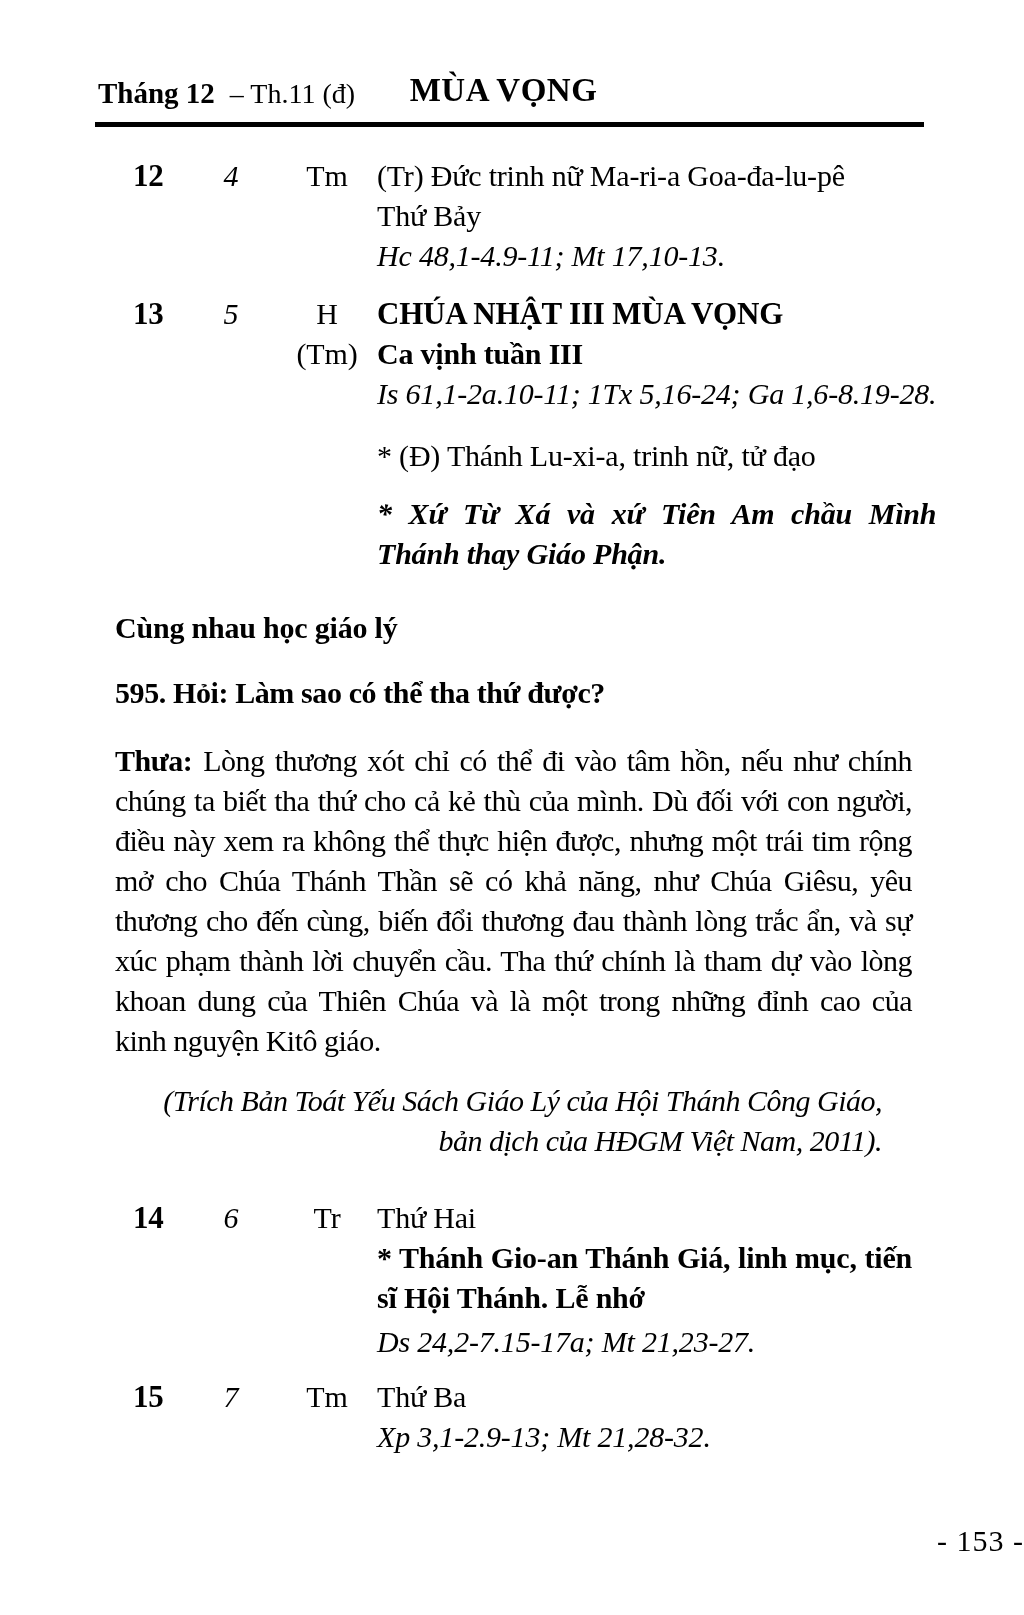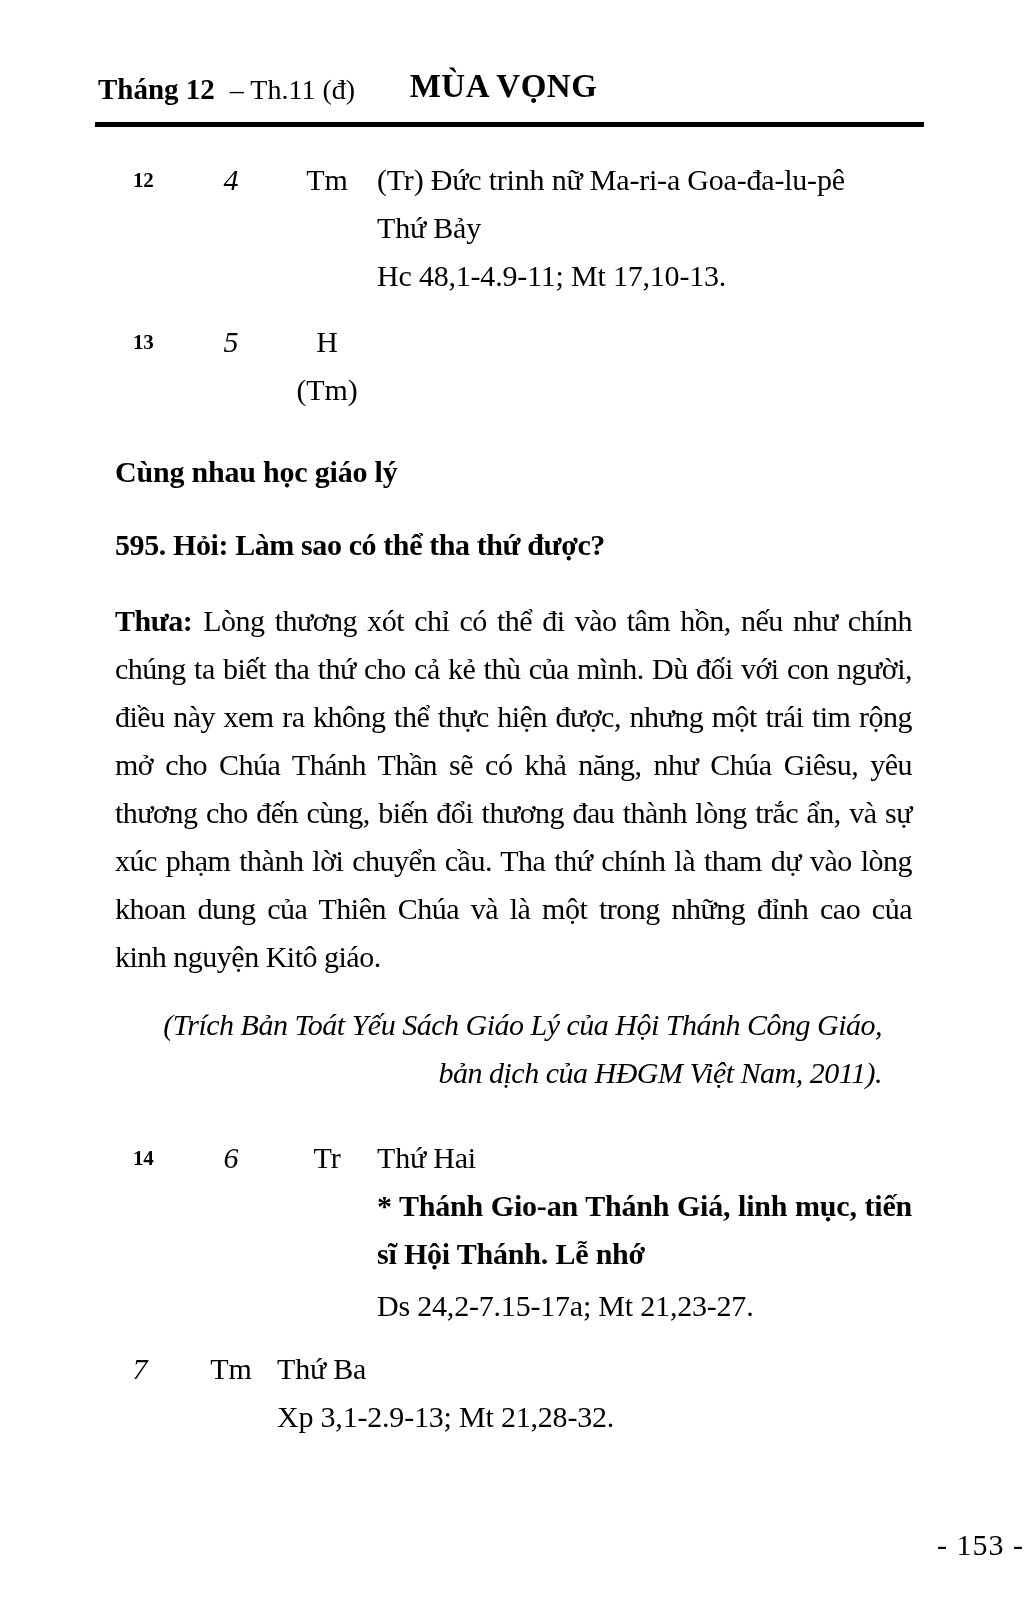--- a/index.html
+++ b/index.html
@@ -3,42 +3,42 @@
 <meta charset="utf-8">
 <style>
   html,body{margin:0;padding:0;background:#e8e8e8;}
   .page{
     position:relative;
     width:1024px;height:1615px;
     margin:0 auto;
     background:#ffffff;
     color:#000;
     font-family:"Liberation Serif","DejaVu Serif",serif;
-    font-size:30px;line-height:48px;letter-spacing:-0.2px;
+    font-size:30px;line-height:40px;letter-spacing:-0.2px;
     overflow:hidden;
   }
   .content{margin:0 112px 0 95px;position:relative;}
 
   
   .hdr{position:relative;height:122px;}
   .hdr-left{position:absolute;left:3px;bottom:8px;font-size:28px;letter-spacing:0;}
   .hdr-left .b{font-weight:bold;font-size:29px;}
   .hdr-left .r{margin-left:8px;}
   .season{position:absolute;left:0;width:100%;bottom:12px;text-align:center;
           font-weight:bold;font-size:33px;letter-spacing:0.5px;}
   .rule{height:5px;background:#000;margin-right:-12px;}
 
   
   .entry{display:grid;grid-template-columns:90px 92px 100px 1fr;}
-  .c-day{padding-left:38px;font-weight:bold;font-size:21px;}
+  .c-day{padding-left:38px;font-weight:bold;font-size:31px;}
   .c-lunar{text-align:center;font-style:italic;}
   .c-color{text-align:center;}
   .c-desc{}
   .nowrap{white-space:nowrap;}
-  .ref{white-space:nowrap;}
+  .ref{font-style:italic;white-space:nowrap;}
   .fb{font-weight:bold;}
   .fb-caps{font-weight:bold;font-size:31px;white-space:nowrap;}
   .just{text-align:justify;}
   .bi{font-weight:bold;font-style:italic;text-align:justify;}
   .gap-lg{margin-top:22px;}
   .gap-md{margin-top:18px;}
   .gap-xs{margin-top:4px;}
 
   .e12{margin-top:29px;}
   .e13{margin-top:18px;}
@@ -82,20 +82,27 @@
       </div>
     </div>
 
     <div class="entry e13">
       <div class="c-day">13</div>
       <div class="c-lunar">5</div>
       <div class="c-color">
         <div>H</div>
         <div>(Tm)</div>
       </div>
+      <div class="c-desc">
+        <div class="fb-caps">CHÚA NHẬT III MÙA VỌNG</div>
+        <div class="fb nowrap">Ca vịnh tuần III</div>
+        <div class="ref">Is 61,1-2a.10-11; 1Tx 5,16-24; Ga 1,6-8.19-28.</div>
+        <div class="nowrap gap-lg">* (Đ) Thánh Lu-xi-a, trinh nữ, tử đạo</div>
+        <div class="bi gap-md">* Xứ Từ Xá và xứ Tiên Am chầu Mình Thánh thay Giáo Phận.</div>
+      </div>
     </div>
 
     <div class="section-h">Cùng nhau học giáo lý</div>
     <div class="question">595. Hỏi: Làm sao có thể tha thứ được?</div>
     <div class="answer">
       <span class="lbl">Thưa:</span><span>Lòng thương xót chỉ có thể đi vào tâm hồn, nếu như chính chúng ta biết tha thứ cho cả kẻ thù của mình. Dù đối với con người, điều này xem ra không thể thực hiện được, nhưng một trái tim rộng mở cho Chúa Thánh Thần sẽ có khả năng, như Chúa Giêsu, yêu thương cho đến cùng, biến đổi thương đau thành lòng trắc ẩn, và sự xúc phạm thành lời chuyển cầu. Tha thứ chính là tham dự vào lòng khoan dung của Thiên Chúa và là một trong những đỉnh cao của kinh nguyện Kitô giáo.</span>
     </div>
     <div class="citation">
       <div>(Trích Bản Toát Yếu Sách Giáo Lý của Hội Thánh Công Giáo,</div>
       <div>bản dịch của HĐGM Việt Nam, 2011).</div>
@@ -106,20 +113,21 @@
       <div class="c-lunar">6</div>
       <div class="c-color">Tr</div>
       <div class="c-desc">
         <div class="nowrap">Thứ Hai</div>
         <div class="fb just">* Thánh Gio-an Thánh Giá, linh mục, tiến sĩ Hội Thánh. Lễ nhớ</div>
         <div class="ref gap-xs">Ds 24,2-7.15-17a; Mt 21,23-27.</div>
       </div>
     </div>
 
     <div class="entry e15">
+      <div class="c-day">15</div>
       <div class="c-lunar">7</div>
       <div class="c-color">Tm</div>
       <div class="c-desc">
         <div class="nowrap">Thứ Ba</div>
         <div class="ref">Xp 3,1-2.9-13; Mt 21,28-32.</div>
       </div>
     </div>
 
   </div>
 

